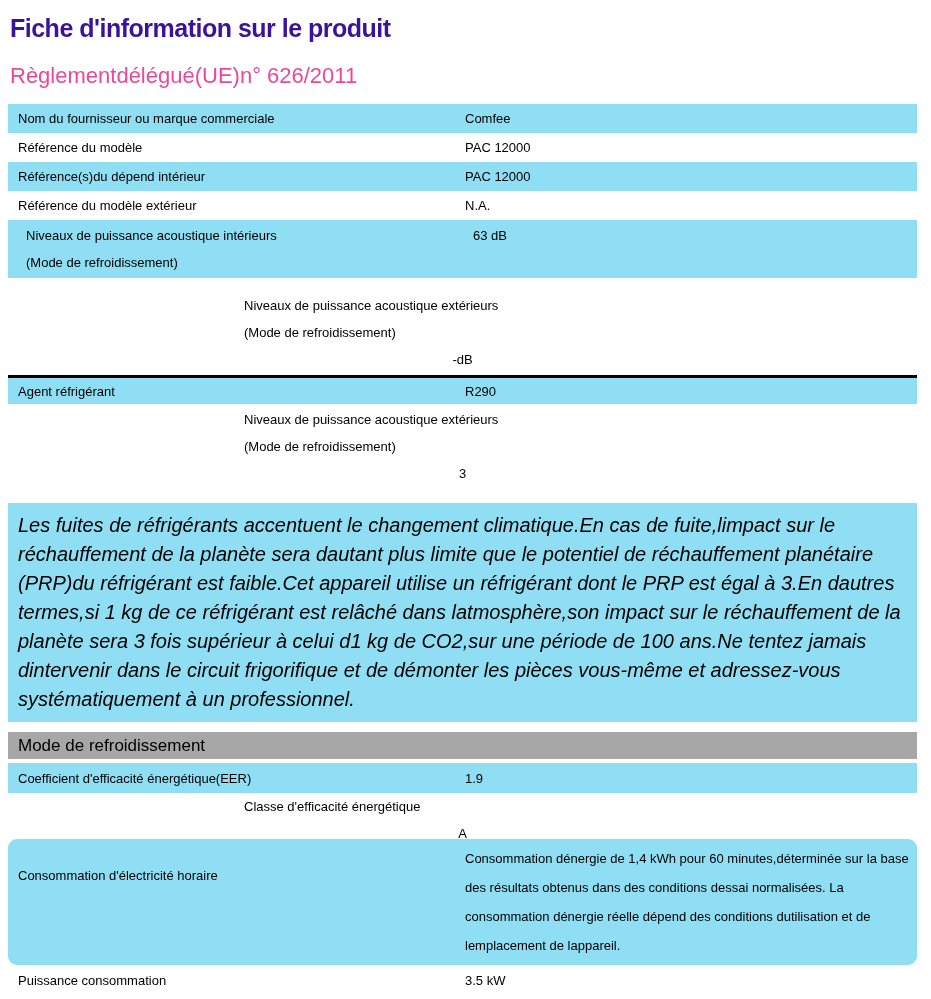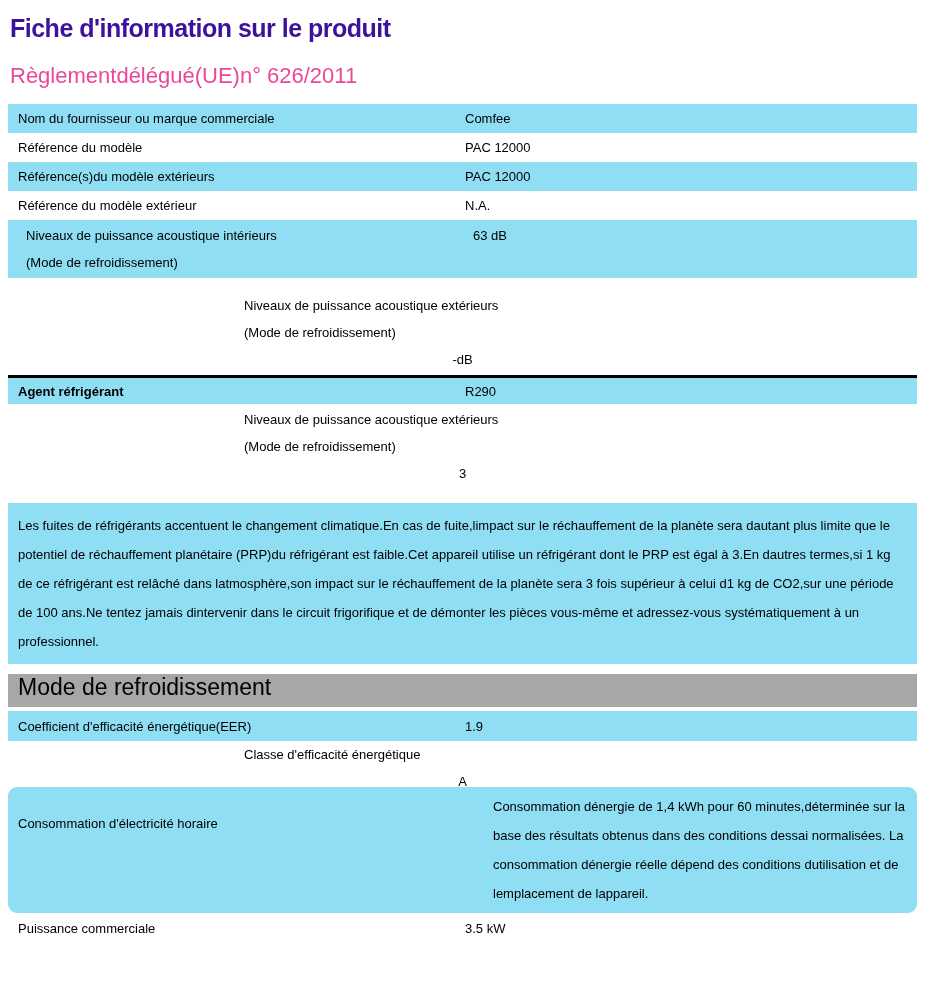--- a/index.html
+++ b/index.html
@@ -30,61 +30,61 @@
 
   .single  { height:29px; align-items:center; }
   .single2 { height:30px; align-items:center; }
   .singleA { height:46px; align-items:center;flex-direction:column; }
   .twoline { padding:2px 8px; }
   .vcenter { align-items:center;flex-direction:column; }
   .vtop    { align-items:flex-start; }
   .vtop .value { margin-top:0; }
   .mt12 { margin-top:12px; }
   .btop { border-top:3px solid #000; height:29px; align-items:center; }
-  .lblbold .label { font-weight:700; }
+  .lblbold .label { font-weight:400; }
 
   .note {
     width:909px; box-sizing:border-box;
     margin-top:14px; padding:8px 16px 8px 10px;
     background:var(--accent-blue, #8FDEF3);
-    font-size:13px; line-height:29px;
+    font-size:20px; line-height:29px;font-style:italic;
   }
 
   .sec-header {
     width:909px; box-sizing:border-box;
     margin-top:10px; margin-bottom:4px;
-    height:33px; line-height:27px; padding-left:10px;
+    height:27px; line-height:27px; padding-left:10px;
     background:var(--header-gray, #A7A7A7);
-    font-size:23px;
+    font-size:17px;
   }
 
   .consorow { padding:5px 0; align-items:flex-start;border-radius:9px; }
   .consorow .label { padding-top:18px; }
-  .consorow .value { font-weight:400; max-width:452px; line-height:29px;margin-left:28px; }
+  .consorow .value { font-weight:400; max-width:452px; line-height:29px; }
 </style>
 </head>
 <body>
 
 <div class="page">
 
   <h1 class="doc-title">Fiche d'information sur le produit</h1>
   <p class="doc-sub">Règlementdélégué(UE)n° 626/2011</p>
 
   <div class="row single bg-blue">
     <div class="label">Nom du fournisseur ou marque commerciale</div>
     <div class="value">Comfee</div>
   </div>
 
   <div class="row single">
     <div class="label">Référence du modèle</div>
     <div class="value">PAC 12000</div>
   </div>
 
   <div class="row single bg-blue">
-    <div class="label">Référence(s)du modèle extérieurs</div>
+    <div class="label">Référence(s)du dépend intérieur</div>
     <div class="value">PAC 12000</div>
   </div>
 
   <div class="row single">
     <div class="label">Référence du modèle extérieur</div>
     <div class="value">N.A.</div>
   </div>
 
   <div class="row twoline vtop bg-blue">
     <div class="label">Niveaux de puissance acoustique intérieurs
@@ -122,17 +122,17 @@
     <div class="label">Classe d'efficacité énergétique</div>
     <div class="value">A</div>
   </div>
 
   <div class="row consorow bg-blue">
     <div class="label">Consommation d'électricité horaire</div>
     <div class="value">Consommation dénergie de 1,4 kWh pour 60 minutes,déterminée sur la base des résultats obtenus dans des conditions dessai normalisées. La consommation dénergie réelle dépend des conditions dutilisation et de lemplacement de lappareil.</div>
   </div>
 
   <div class="row single2">
-    <div class="label">Puissance commerciale</div>
+    <div class="label">Puissance consommation</div>
     <div class="value">3.5 kW</div>
   </div>
 
 </div>
 
 </body></html>

